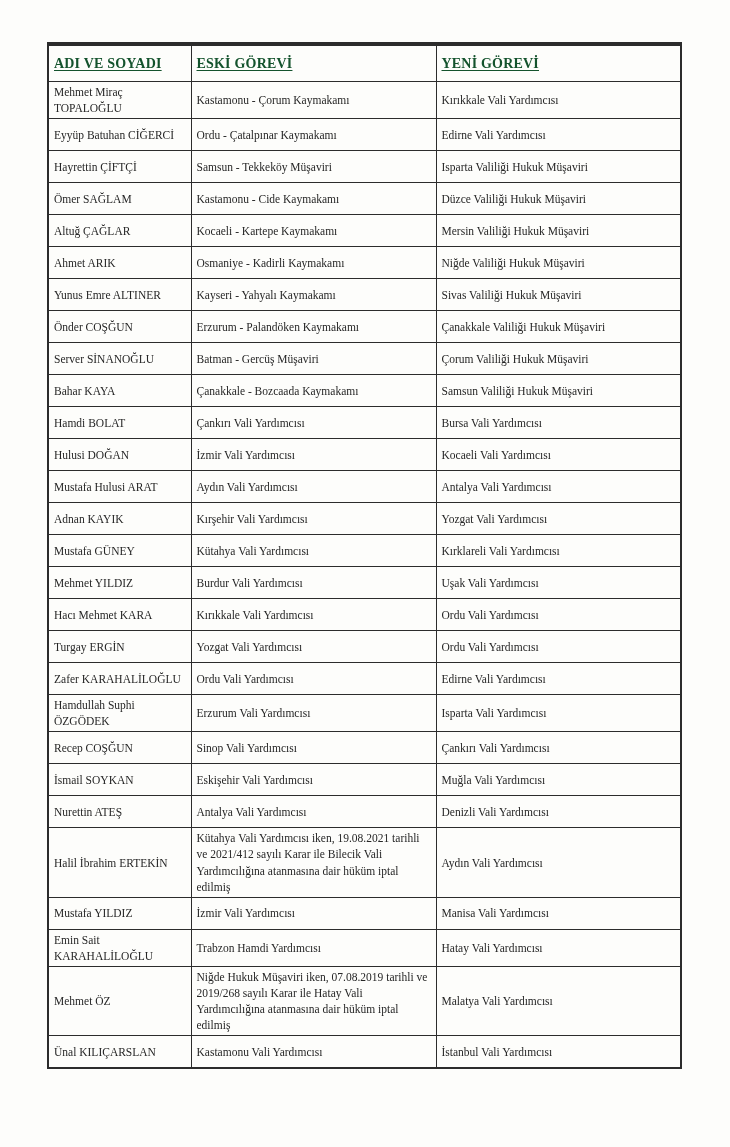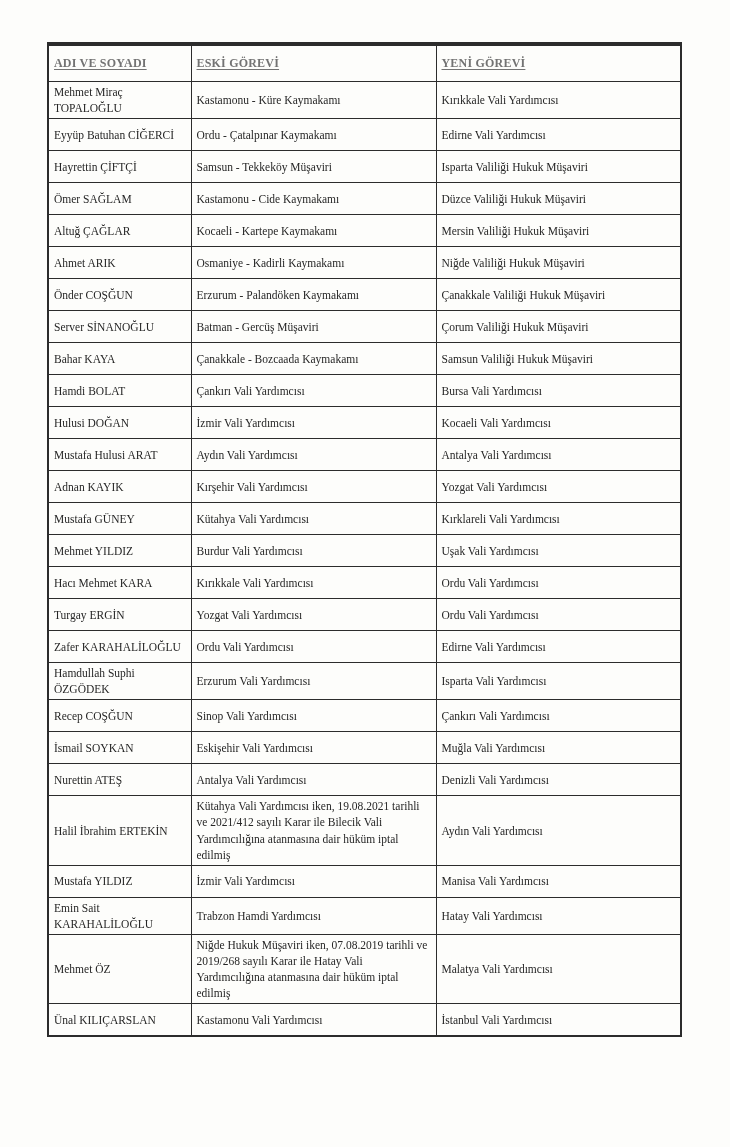--- a/index.html
+++ b/index.html
@@ -30,25 +30,25 @@
   col.c2 { width: 245px; }
   col.c3 { width: 245px; }
   th, td {
     border: 1.5px solid #2c2c2c;
     overflow: hidden;
   }
   th {
     height: 31px;
     text-align: left;
     font-weight: bold;
-    font-size: 12px;
+    font-size: 14px;
     letter-spacing: 0.2px;
     padding: 2px 5px;
     vertical-align: middle;
-    color: #737373;
+    color: #14532d;
   }
   th .hu {
     text-decoration: underline;
     text-decoration-thickness: 1.3px;
     text-underline-offset: 2px;
   }
   td {
     height: 27px;
     font-size: 11.5px;
     line-height: 1.4;
@@ -70,21 +70,21 @@
     <thead>
       <tr>
         <th><span class="hu">ADI VE SOYADI</span></th>
         <th><span class="hu">ESKİ GÖREVİ</span></th>
         <th><span class="hu">YENİ GÖREVİ</span></th>
       </tr>
     </thead>
     <tbody>
         <tr>
           <td>Mehmet Miraç TOPALOĞLU</td>
-          <td>Kastamonu - Küre Kaymakamı</td>
+          <td>Kastamonu - Çorum Kaymakamı</td>
           <td>Kırıkkale Vali Yardımcısı</td>
         </tr>
         <tr>
           <td>Eyyüp Batuhan CİĞERCİ</td>
           <td>Ordu - Çatalpınar Kaymakamı</td>
           <td>Edirne Vali Yardımcısı</td>
         </tr>
         <tr>
           <td>Hayrettin ÇİFTÇİ</td>
           <td>Samsun - Tekkeköy Müşaviri</td>
@@ -97,20 +97,25 @@
         </tr>
         <tr>
           <td>Altuğ ÇAĞLAR</td>
           <td>Kocaeli - Kartepe Kaymakamı</td>
           <td>Mersin Valiliği Hukuk Müşaviri</td>
         </tr>
         <tr>
           <td>Ahmet ARIK</td>
           <td>Osmaniye - Kadirli Kaymakamı</td>
           <td>Niğde Valiliği Hukuk Müşaviri</td>
+        </tr>
+        <tr>
+          <td>Yunus Emre ALTINER</td>
+          <td>Kayseri - Yahyalı Kaymakamı</td>
+          <td>Sivas Valiliği Hukuk Müşaviri</td>
         </tr>
         <tr>
           <td>Önder COŞĞUN</td>
           <td>Erzurum - Palandöken Kaymakamı</td>
           <td>Çanakkale Valiliği Hukuk Müşaviri</td>
         </tr>
         <tr>
           <td>Server SİNANOĞLU</td>
           <td>Batman - Gercüş Müşaviri</td>
           <td>Çorum Valiliği Hukuk Müşaviri</td>

